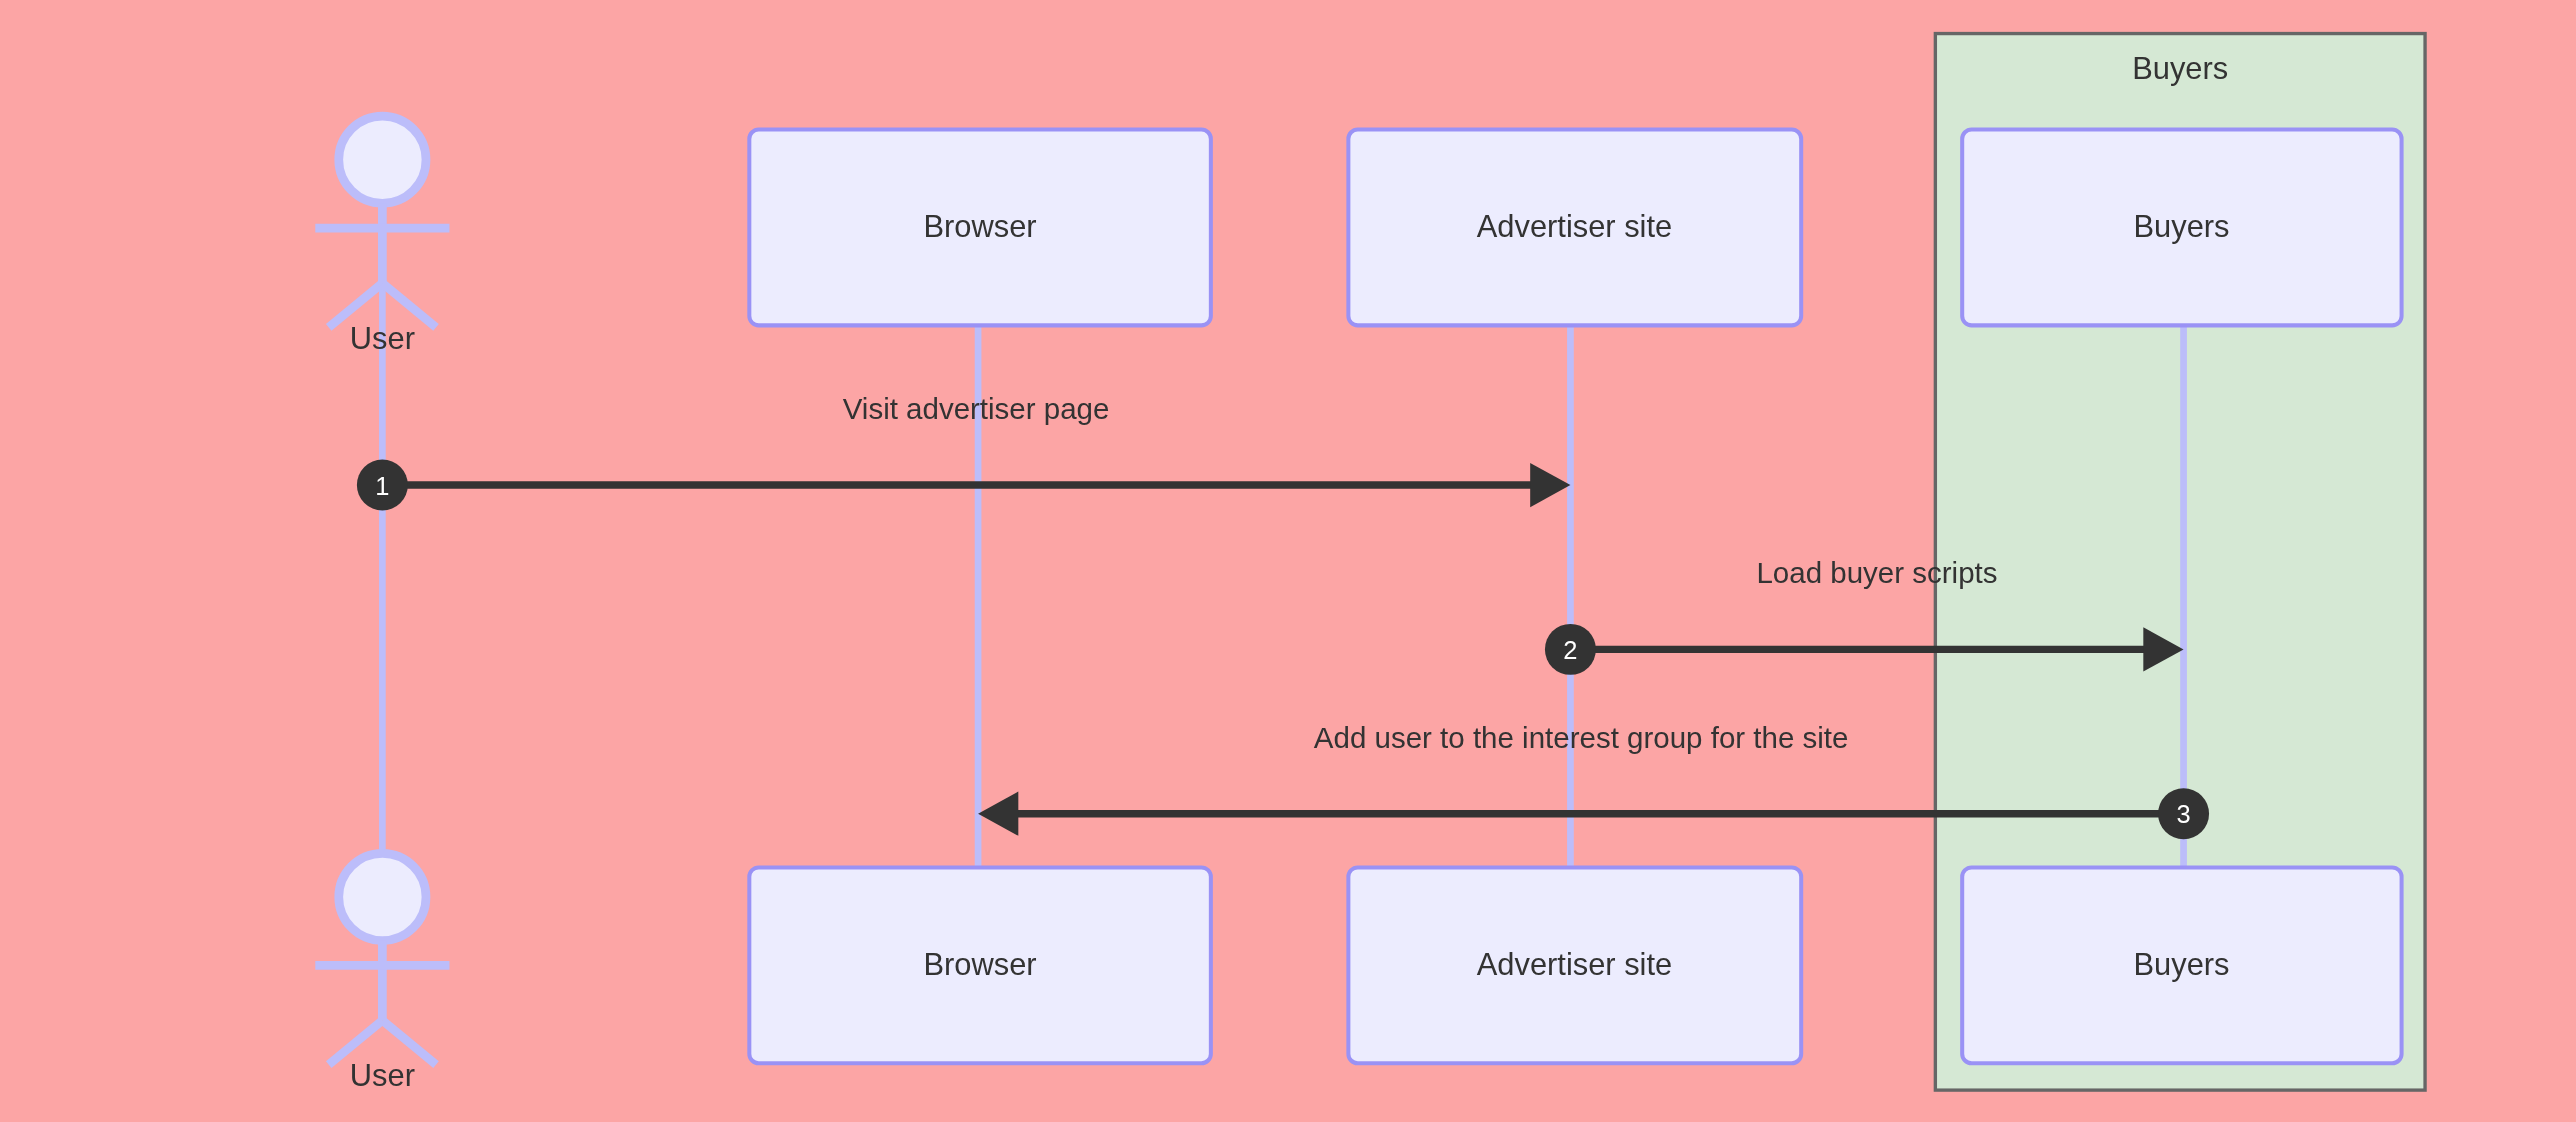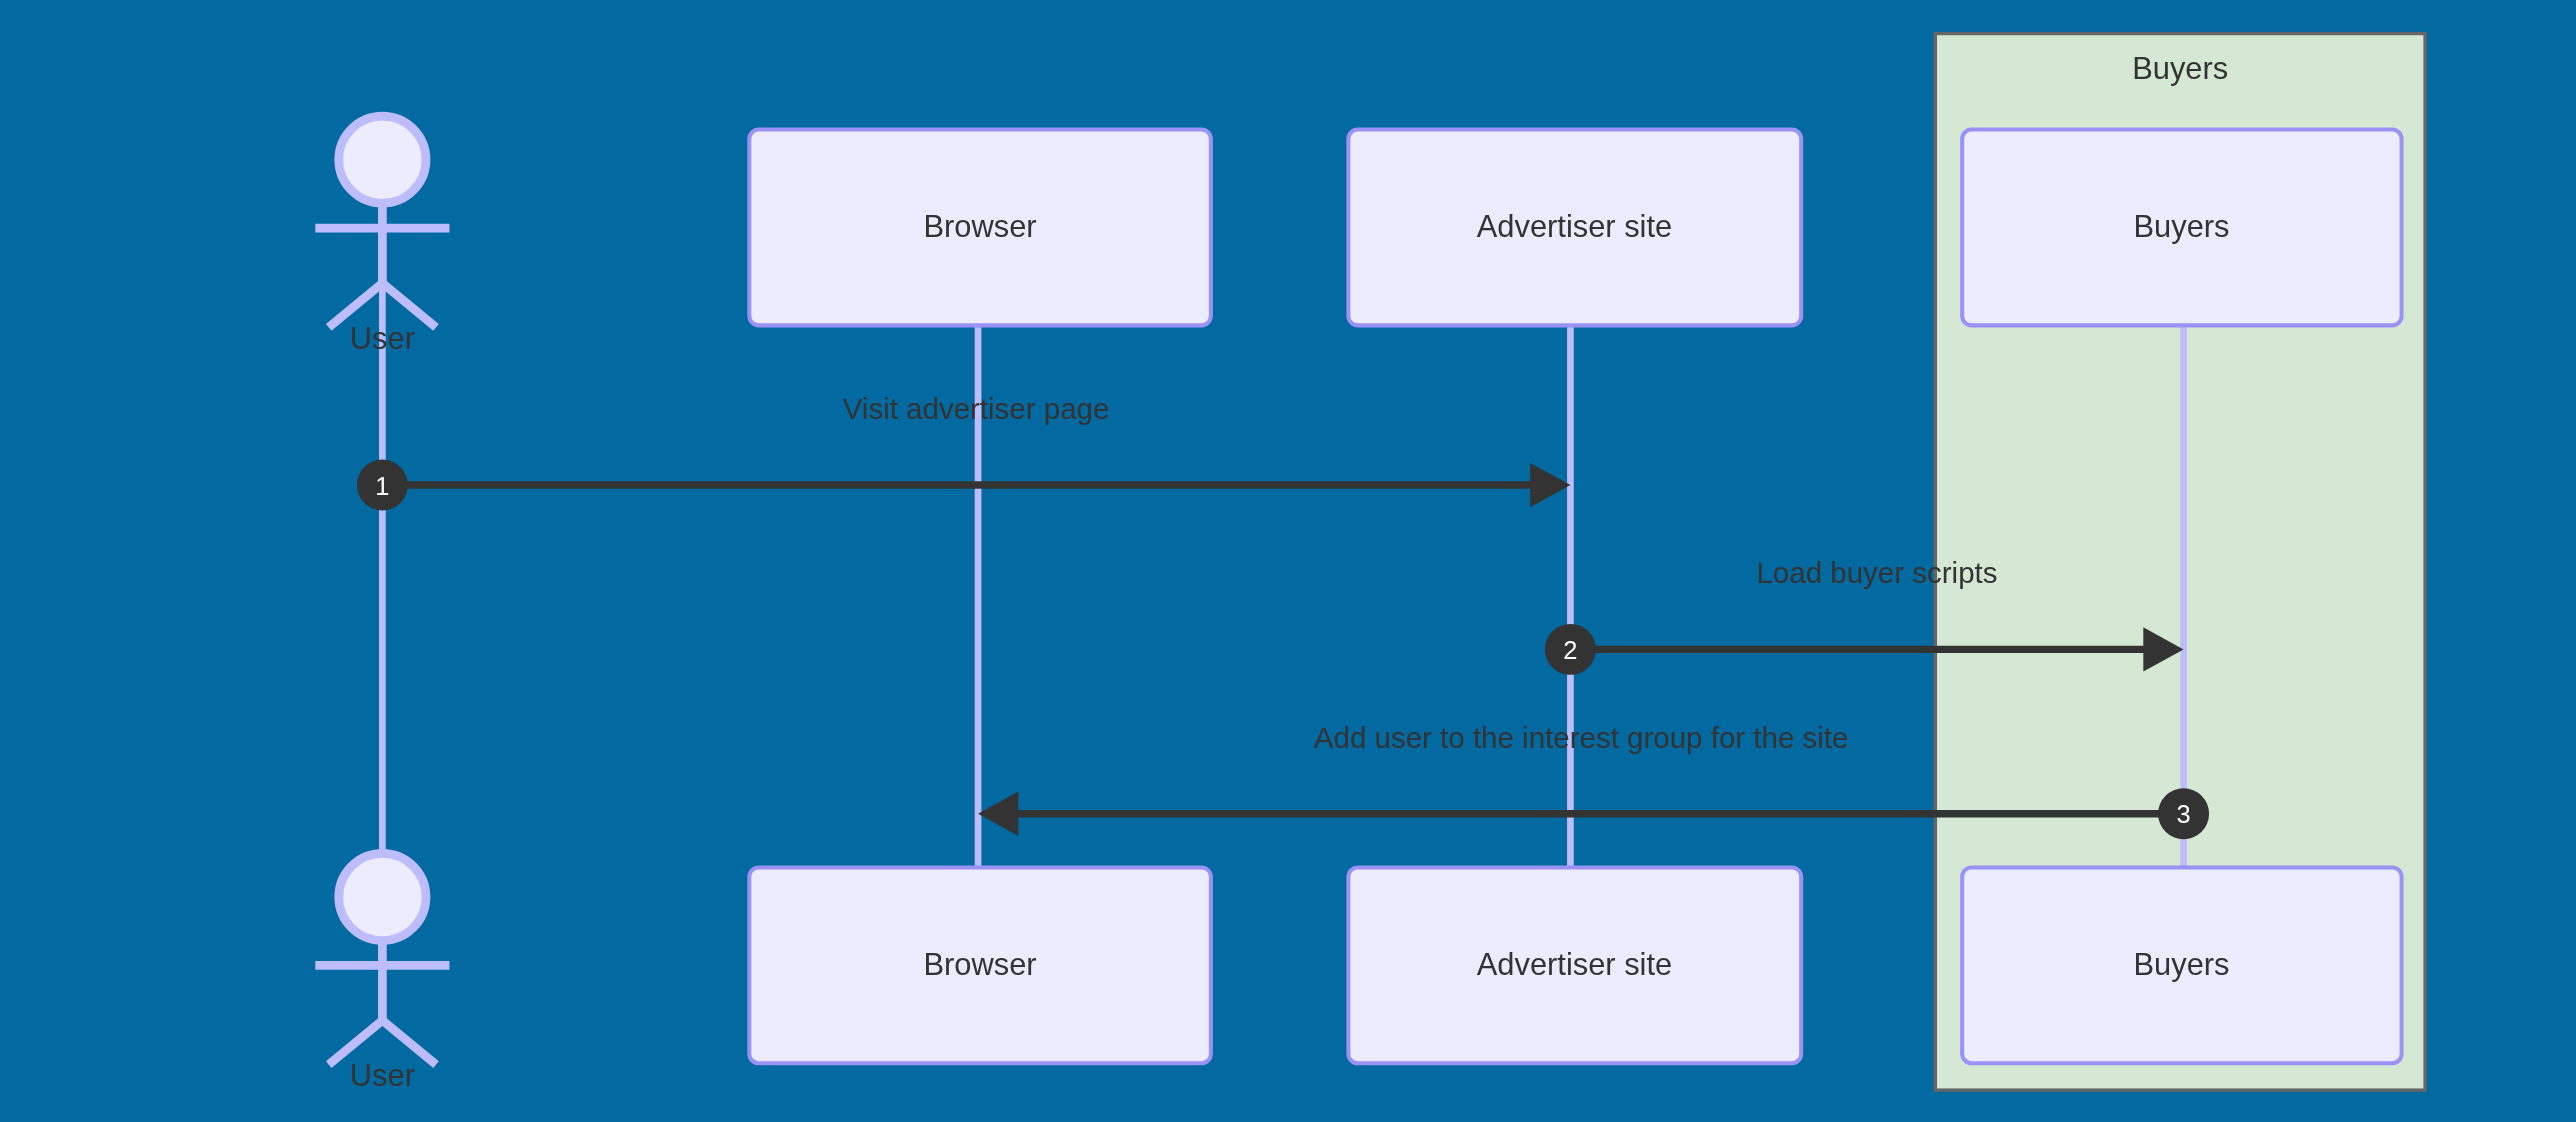--- a/index.html
+++ b/index.html
@@ -7,21 +7,21 @@
     padding: 0;
     background: #ffffff;
   }
   body {
     font-family: "Liberation Sans", sans-serif;
   }
   #diagram-root {
     position: relative;
     width: 2576px;
     height: 1123px;
-    background: #0369a1;
+    background: #fca5a5;
     overflow: hidden;
   }
   #diagram-svg {
     position: absolute;
     left: 0;
     top: 0;
     width: 2576px;
     height: 1123px;
   }
   .box-label,

